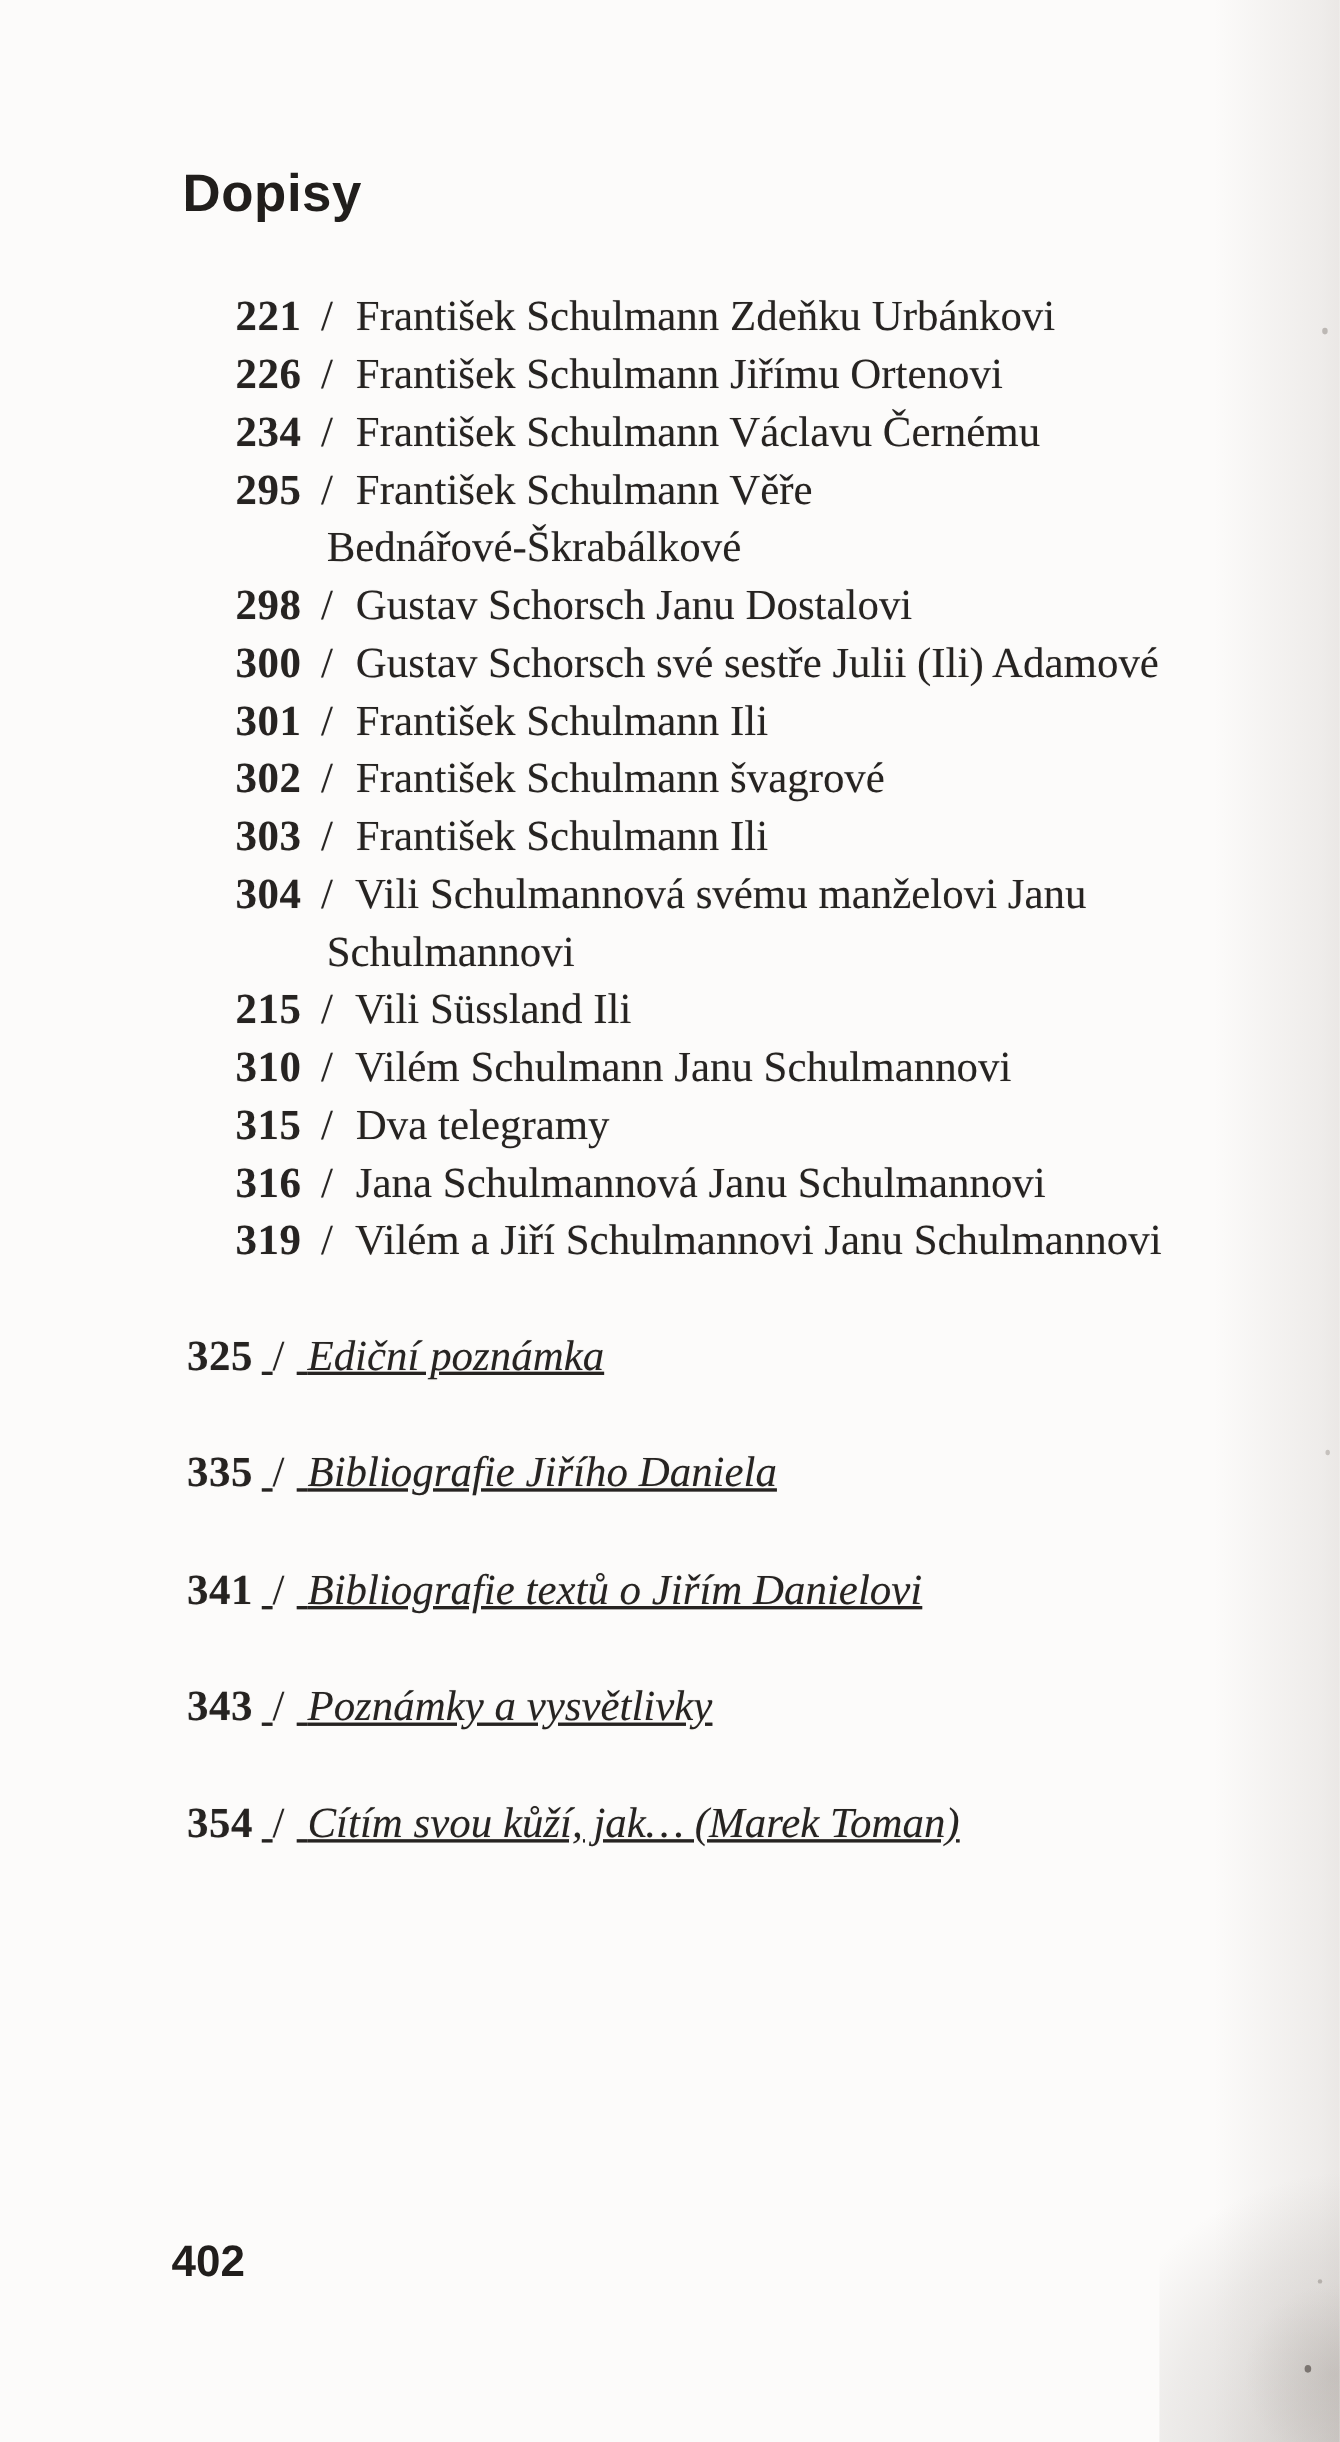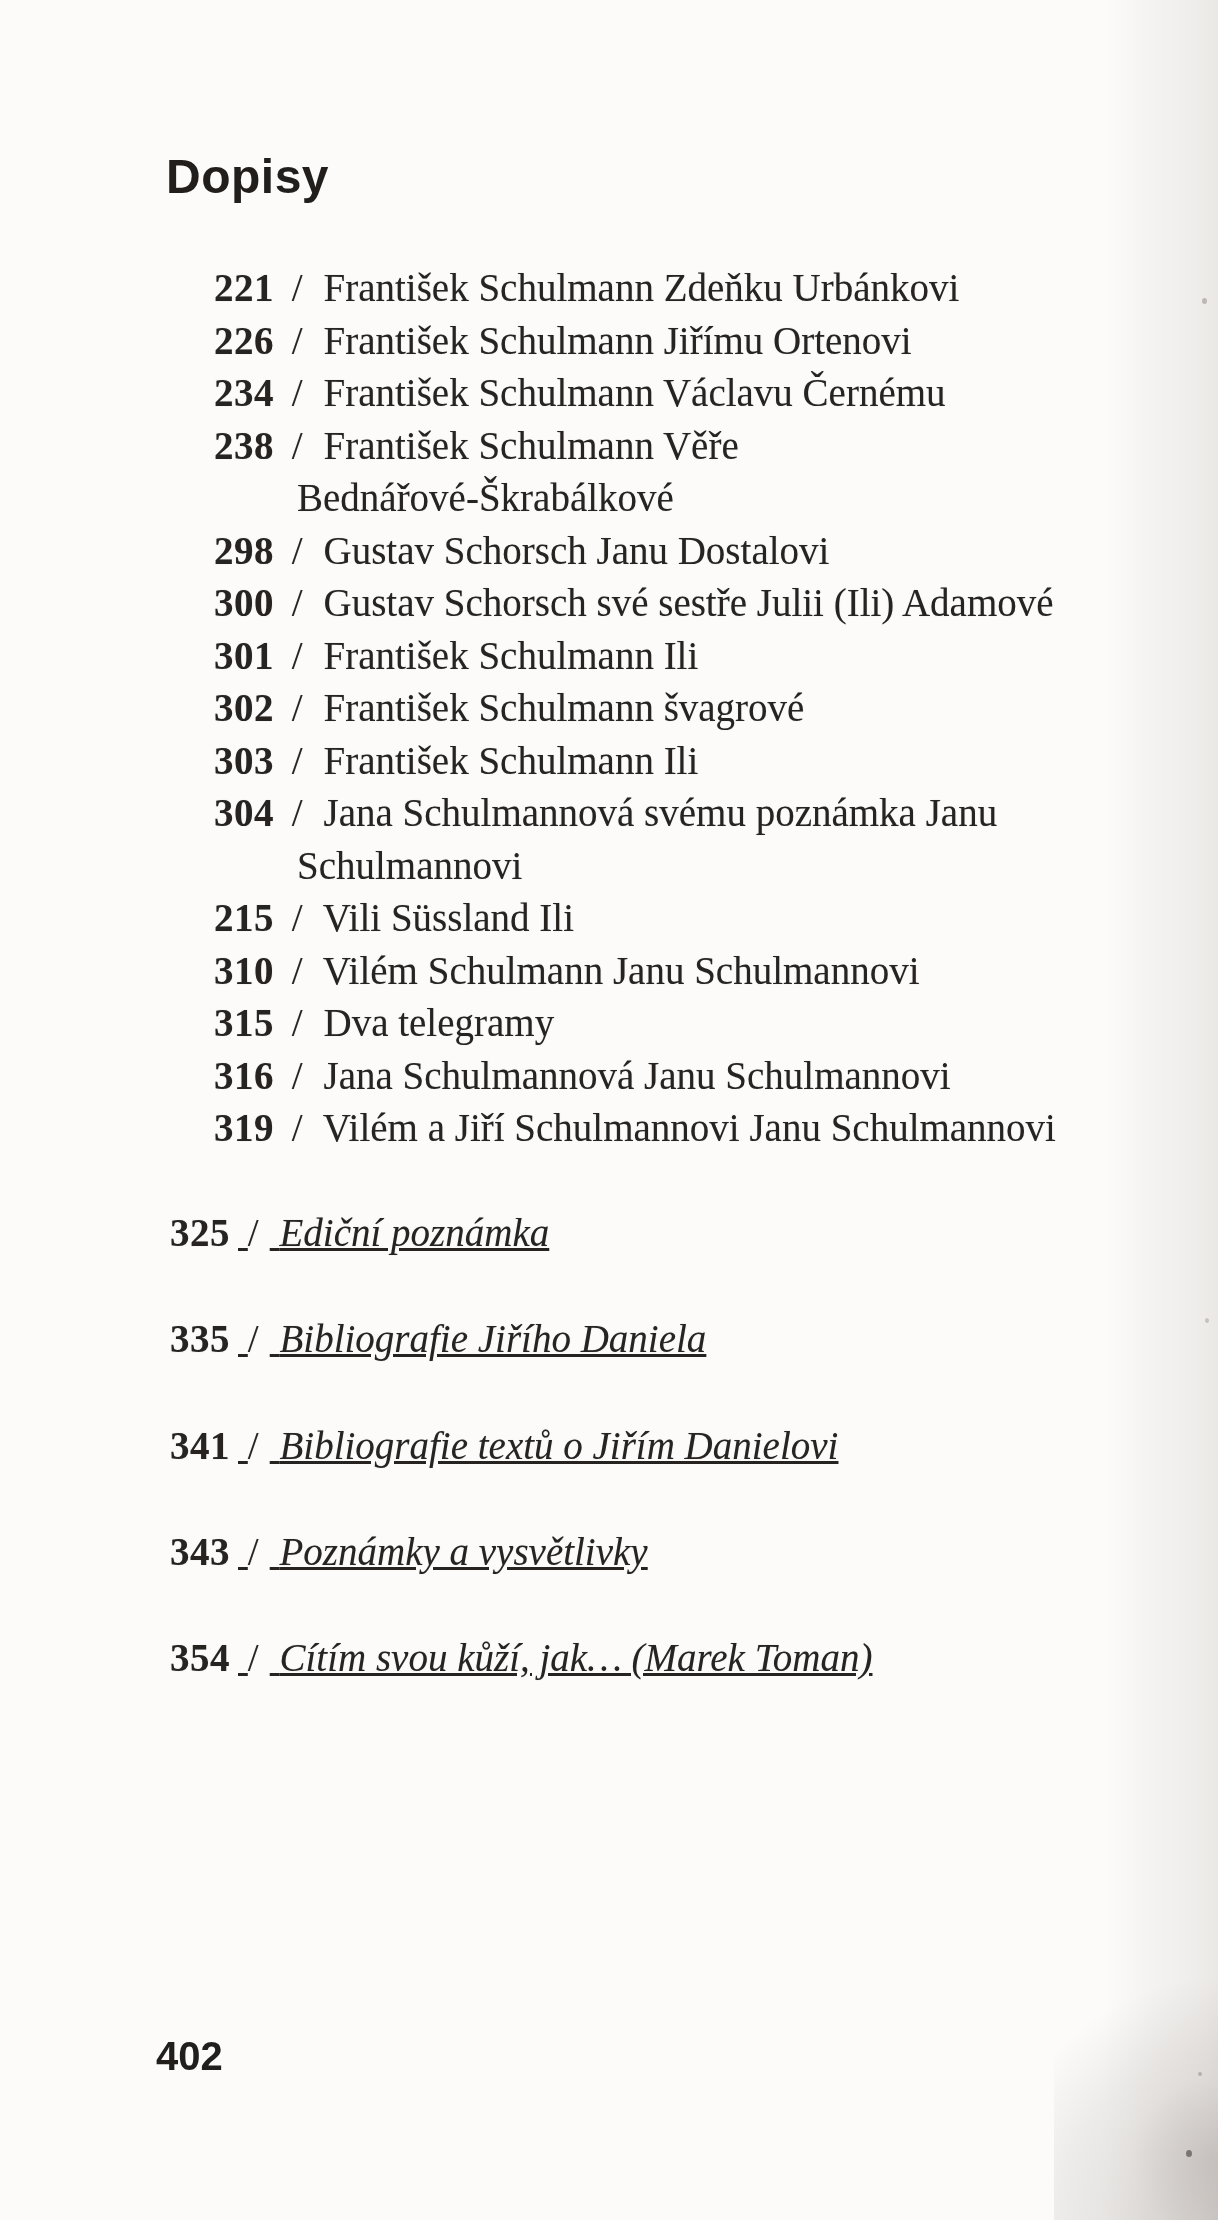--- a/index.html
+++ b/index.html
@@ -136,21 +136,21 @@
         <span class="num">226</span>
         <span class="sep">/</span>
         <span class="txt">František Schulmann Jiřímu Ortenovi</span>
       </div>
       <div class="line">
         <span class="num">234</span>
         <span class="sep">/</span>
         <span class="txt">František Schulmann Václavu Černému</span>
       </div>
       <div class="line">
-        <span class="num">238</span>
+        <span class="num">295</span>
         <span class="sep">/</span>
         <span class="txt">František Schulmann Věře</span>
       </div>
       <div class="line cont">
         
         
         <span class="txt">Bednářové-Škrabálkové</span>
       </div>
       <div class="line">
         <span class="num">298</span>
@@ -173,21 +173,21 @@
         <span class="txt">František Schulmann švagrové</span>
       </div>
       <div class="line">
         <span class="num">303</span>
         <span class="sep">/</span>
         <span class="txt">František Schulmann Ili</span>
       </div>
       <div class="line">
         <span class="num">304</span>
         <span class="sep">/</span>
-        <span class="txt">Jana Schulmannová svému poznámka Janu</span>
+        <span class="txt">Vili Schulmannová svému manželovi Janu</span>
       </div>
       <div class="line cont">
         
         
         <span class="txt">Schulmannovi</span>
       </div>
       <div class="line">
         <span class="num">215</span>
         <span class="sep">/</span>
         <span class="txt">Vili Süssland Ili</span>

